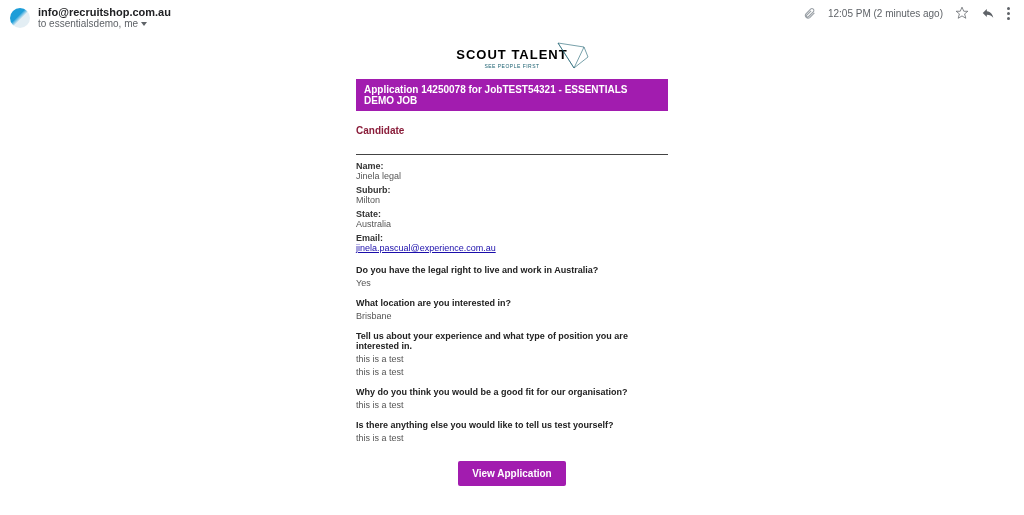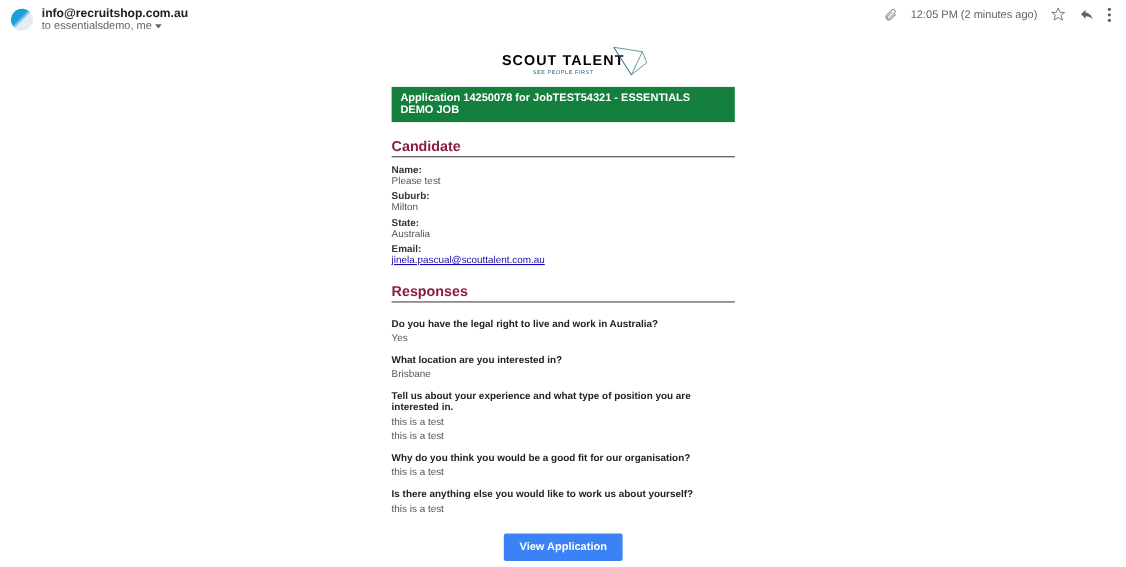--- a/index.html
+++ b/index.html
@@ -42,48 +42,48 @@
 
   .email-body { display: flex; justify-content: center; }
   .mail-content { width: 312px; }
 
   .logo-area { text-align: center; padding: 14px 0 10px; position: relative; }
   .logo-text { font-size: 13px; font-weight: bold; letter-spacing: 1px; color: #000000; display: inline-block; }
   .logo-sub { font-size: 5px; color: #1c6171; letter-spacing: 0.5px; display: block; margin-top: 1px; }
   .logo-svg { position: absolute; left: 50%; margin-left: 44px; top: 8px; }
 
   .banner {
-    background: #15803d;
+    background: #a21caf;
     color: #fff;
     font-weight: bold;
     font-size: 10px;
     padding: 5px 8px;
   }
 
   .section-title {
     color: #8a1d3a;
     font-weight: bold;
-    font-size: 13px;
+    font-size: 10px;
     border-bottom: 1px solid #444;
-    padding: 14px 0 2px;
+    padding: 14px 0 18px;
     margin-bottom: 4px;
   }
 
   .kv-row { display: flex; font-size: 9px; padding: 2px 0; flex-direction: column; }
   .kv-label { width: 70px; font-weight: bold; color: #333; }
   .kv-value { color: #555; }
   .kv-value a { color: #1a0dab; text-decoration: underline; }
 
   .question { font-weight: bold; font-size: 9px; color: #222; padding-top: 10px; }
   .answer { font-size: 9px; color: #555; padding-top: 3px; }
 
   .view-btn-wrap { text-align: center; padding-top: 18px; }
   .view-btn {
     display: inline-block;
-    background: #3b82f6;
+    background: #a21caf;
     color: #fff;
     font-weight: bold;
     font-size: 10px;
     padding: 7px 14px;
     border-radius: 2px;
   }
 
   .star-icon { width:14px; height:14px; fill:none; stroke:#5f6368; stroke-width:1.3; }
   .reply-icon { width:14px; height:14px; fill:#5f6368; }
   .more-dots { display:flex; flex-direction:column; gap:2px; }
@@ -138,48 +138,47 @@
         <polyline points="28,6 32,16 18,27" fill="none" stroke="#1c6171" stroke-width="0.6"></polyline>
       </svg>
     </div>
 
     <div class="banner">Application 14250078 for JobTEST54321 - ESSENTIALS DEMO JOB</div>
 
     <div class="section-title">Candidate</div>
     <div id="candidate-rows">
         <div class="kv-row">
           <div class="kv-label">Name:</div>
-          <div class="kv-value">Please test</div>
+          <div class="kv-value">Jinela legal</div>
         </div>
         <div class="kv-row">
           <div class="kv-label">Suburb:</div>
           <div class="kv-value">Milton</div>
         </div>
         <div class="kv-row">
           <div class="kv-label">State:</div>
           <div class="kv-value">Australia</div>
         </div>
         <div class="kv-row">
           <div class="kv-label">Email:</div>
-          <div class="kv-value"><a href="#">jinela.pascual@scouttalent.com.au</a></div>
+          <div class="kv-value"><a href="#">jinela.pascual@experience.com.au</a></div>
         </div>
       </div>
 
-    <div class="section-title">Responses</div>
     <div id="response-rows">
         <div class="question">Do you have the legal right to live and work in Australia?</div>
         <div class="answer">Yes</div>
         <div class="question">What location are you interested in?</div>
         <div class="answer">Brisbane</div>
         <div class="question">Tell us about your experience and what type of position you are interested in.</div>
         <div class="answer">this is a test</div>
         <div class="answer">this is a test</div>
         <div class="question">Why do you think you would be a good fit for our organisation?</div>
         <div class="answer">this is a test</div>
-        <div class="question">Is there anything else you would like to work us about yourself?</div>
+        <div class="question">Is there anything else you would like to tell us test yourself?</div>
         <div class="answer">this is a test</div>
       </div>
 
     <div class="view-btn-wrap">
       <span class="view-btn">View Application</span>
     </div>
 
   </div>
 </div>
 

